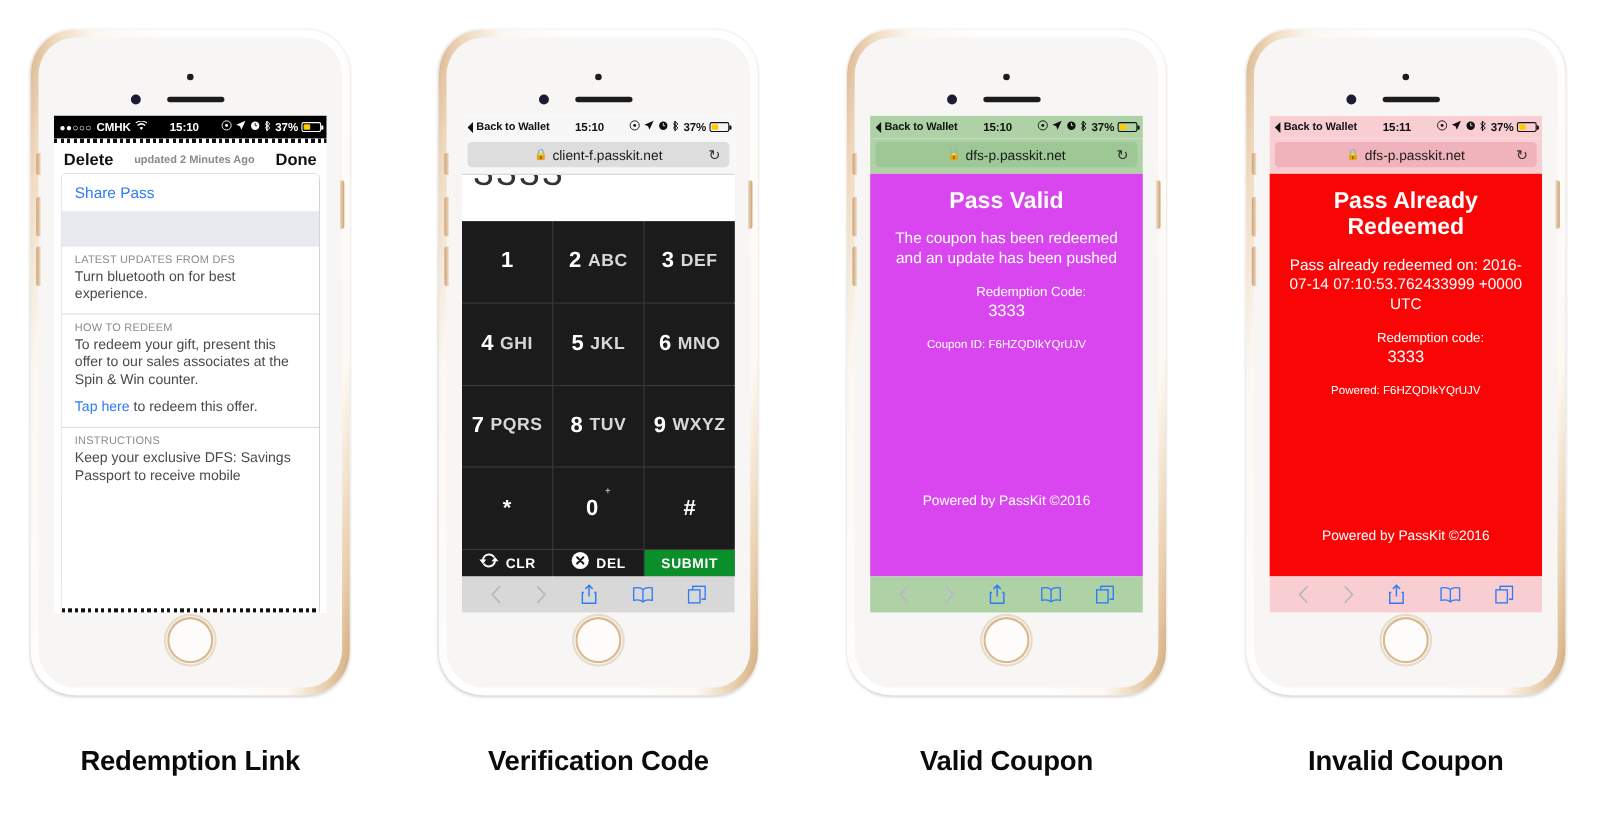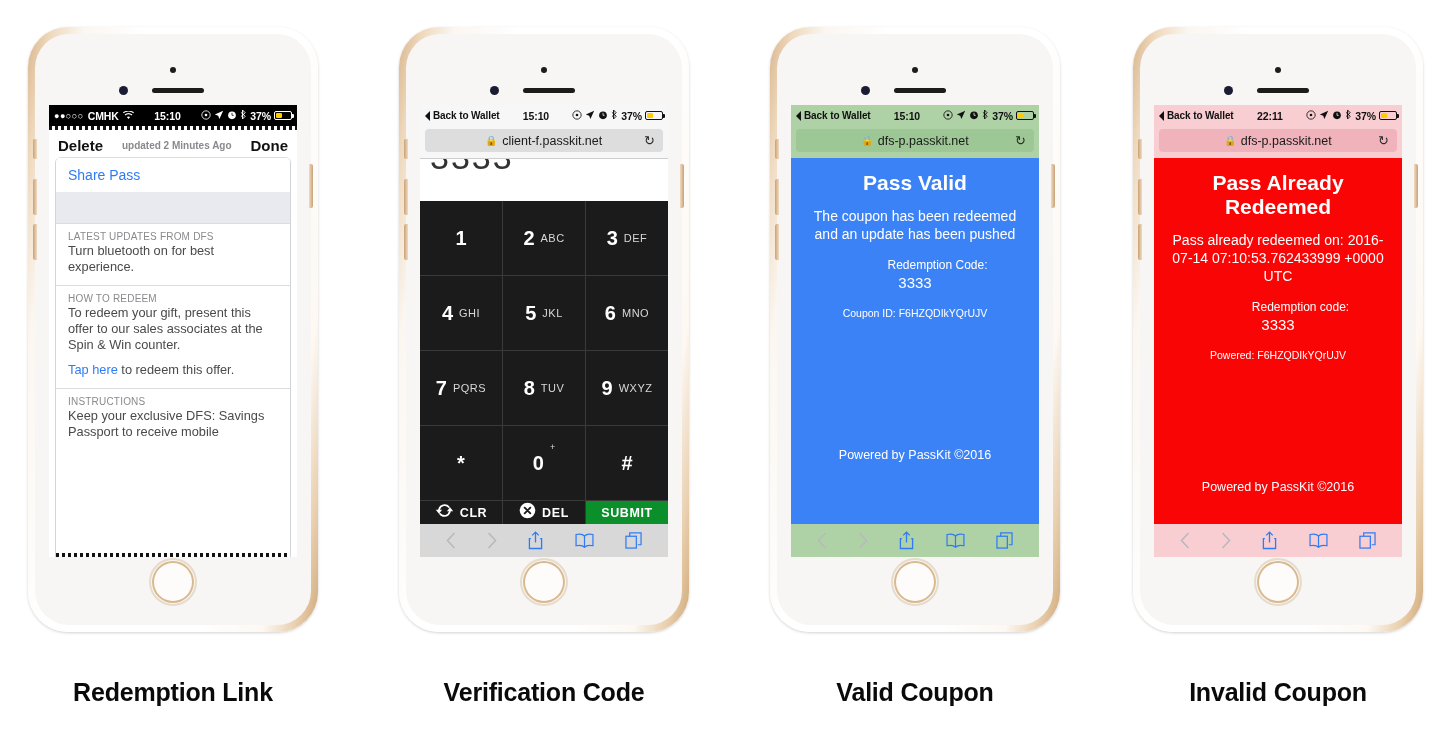--- a/index.html
+++ b/index.html
@@ -137,21 +137,21 @@
   .kp-chrome{background:#f7f7f7;border-bottom:1px solid #cfcfcf;}
   .kp-chrome .urlbar{background:#dddddd;}
   .kp-display{height:42px;background:#fff;overflow:hidden;position:relative;}
   .kp-display span{
     position:absolute;left:10px;top:-21px;font-size:34px;color:#333;
     letter-spacing:2px;font-family:"Liberation Sans",sans-serif;
   }
   .kp-grid{flex:1;display:grid;grid-template-columns:repeat(3,1fr);grid-template-rows:repeat(4,1fr);background:#3a3a3a;gap:1px;}
   .key{background:#1b1b1b;display:flex;align-items:center;justify-content:center;gap:6px;color:#fff;}
   .key .num{font-size:20px;font-weight:bold;}
-  .key .ltr{font-size:11px;font-weight:normal;color:#d8d8d8;letter-spacing:.5px;}
+  .key .ltr{font-size:16px;font-weight:bold;color:#d8d8d8;letter-spacing:.5px;}
   .key .sup{font-size:9px;color:#d8d8d8;align-self:flex-start;margin-top:16px;}
   .key.green{background:#0a8f2a;}
   .key .lbl{font-size:12.5px;font-weight:bold;letter-spacing:.6px;}
   .kp-foot{background:#d8d8d8;}
 
   
   .st-screen{height:431px;display:flex;flex-direction:column;}
   .st-body{flex:1;display:flex;flex-direction:column;align-items:center;color:#fff;text-align:center;padding:13px 10px 0;}
   .st-title{font-size:21px;font-weight:bold;line-height:1.14;margin-bottom:13px;}
   .st-msg{font-size:14px;line-height:1.28;margin-bottom:14px;}
@@ -480,21 +480,21 @@
         <div class="safari-top" id="p3-top" style="background: rgb(174, 210, 166);">
           <div class="urlbar-wrap">
             <div class="urlbar" id="p3-url" style="background: rgb(157, 199, 149);">
               <span class="lock">🔒</span>
               <span>dfs-p.passkit.net</span>
               <span class="reload">↻</span>
             </div>
           </div>
         </div>
 
-        <div class="st-body" id="p3-body" style="background: #3b82f6;">
+        <div class="st-body" id="p3-body" style="background: #d946ef;">
           <div class="st-title">Pass Valid</div>
           <div class="st-msg">The coupon has been redeemed and an update has been pushed</div>
           <div class="st-code-label">Redemption Code:</div>
           <div class="st-code">3333</div>
           <div class="st-id">Coupon ID: F6HZQDIkYQrUJV</div>
           <div class="spacer"></div>
           <div class="st-powered" style="margin-bottom:62px;">Powered by PassKit ©2016</div>
         </div>
 
         <div class="safari-bottom" id="p3-foot" style="background: rgb(174, 210, 166);">
@@ -547,21 +547,21 @@
     <div class="screen">
       <div class="statusbar" id="p4-sb" style="background: rgb(249, 206, 211); color: rgb(17, 17, 17);">
         <div class="sb-left">
           <span class="back-wallet">
             <svg width="6" height="10" viewBox="0 0 6 10">
                 <path d="M5 0 0 5l5 5z" fill="#111"></path>
               </svg>
             <span>Back to Wallet</span>
           </span>
         </div>
-        <div class="sb-mid">22:11</div>
+        <div class="sb-mid">15:11</div>
         <div class="sb-right">
           <span class="sb-icon"><svg width="10" height="10" viewBox="0 0 12 12">
                 <circle cx="6" cy="6" r="5" fill="none" stroke="#111" stroke-width="1"></circle>
                 <circle cx="6" cy="6" r="1.6" fill="#111"></circle>
               </svg></span>
           <span class="sb-icon"><svg width="10" height="10" viewBox="0 0 12 12">
                 <path d="M11 1 1 5.4l4 1.4 1.5 4z" fill="#111"></path>
               </svg></span>
           <span class="sb-icon"><svg width="10" height="10" viewBox="0 0 12 12">
                 <circle cx="6" cy="6.4" r="4.6" fill="#111"></circle>

